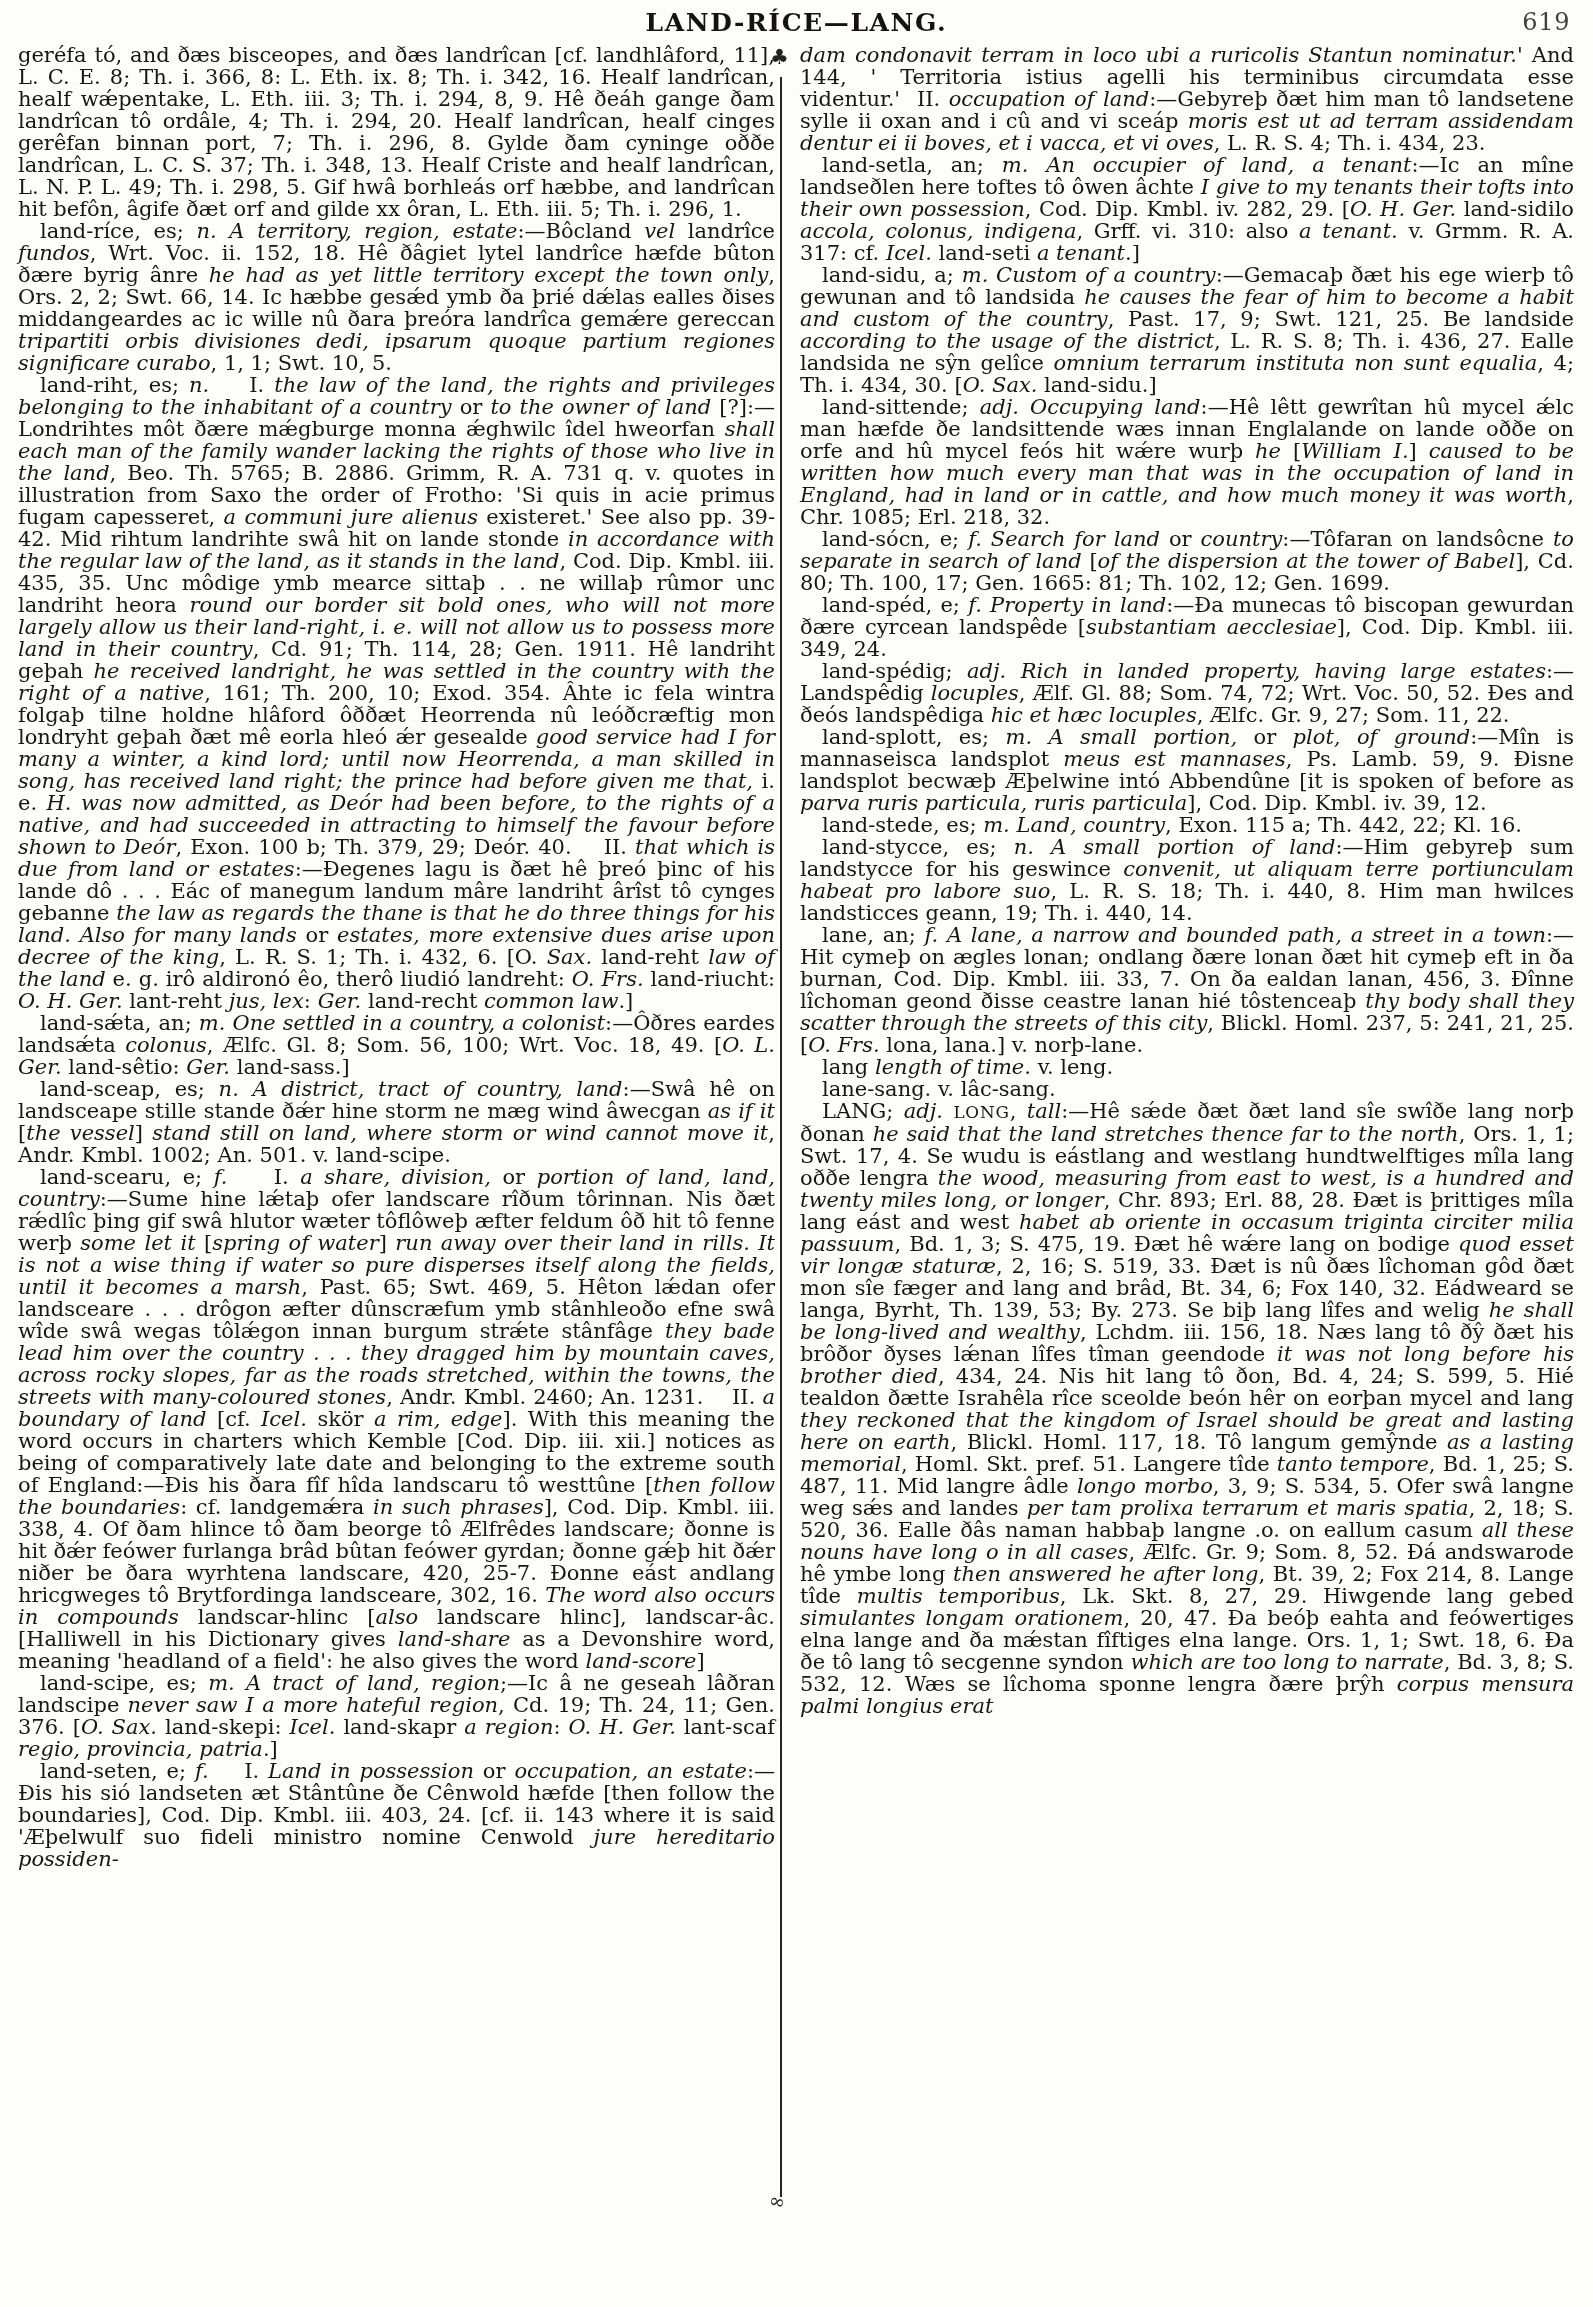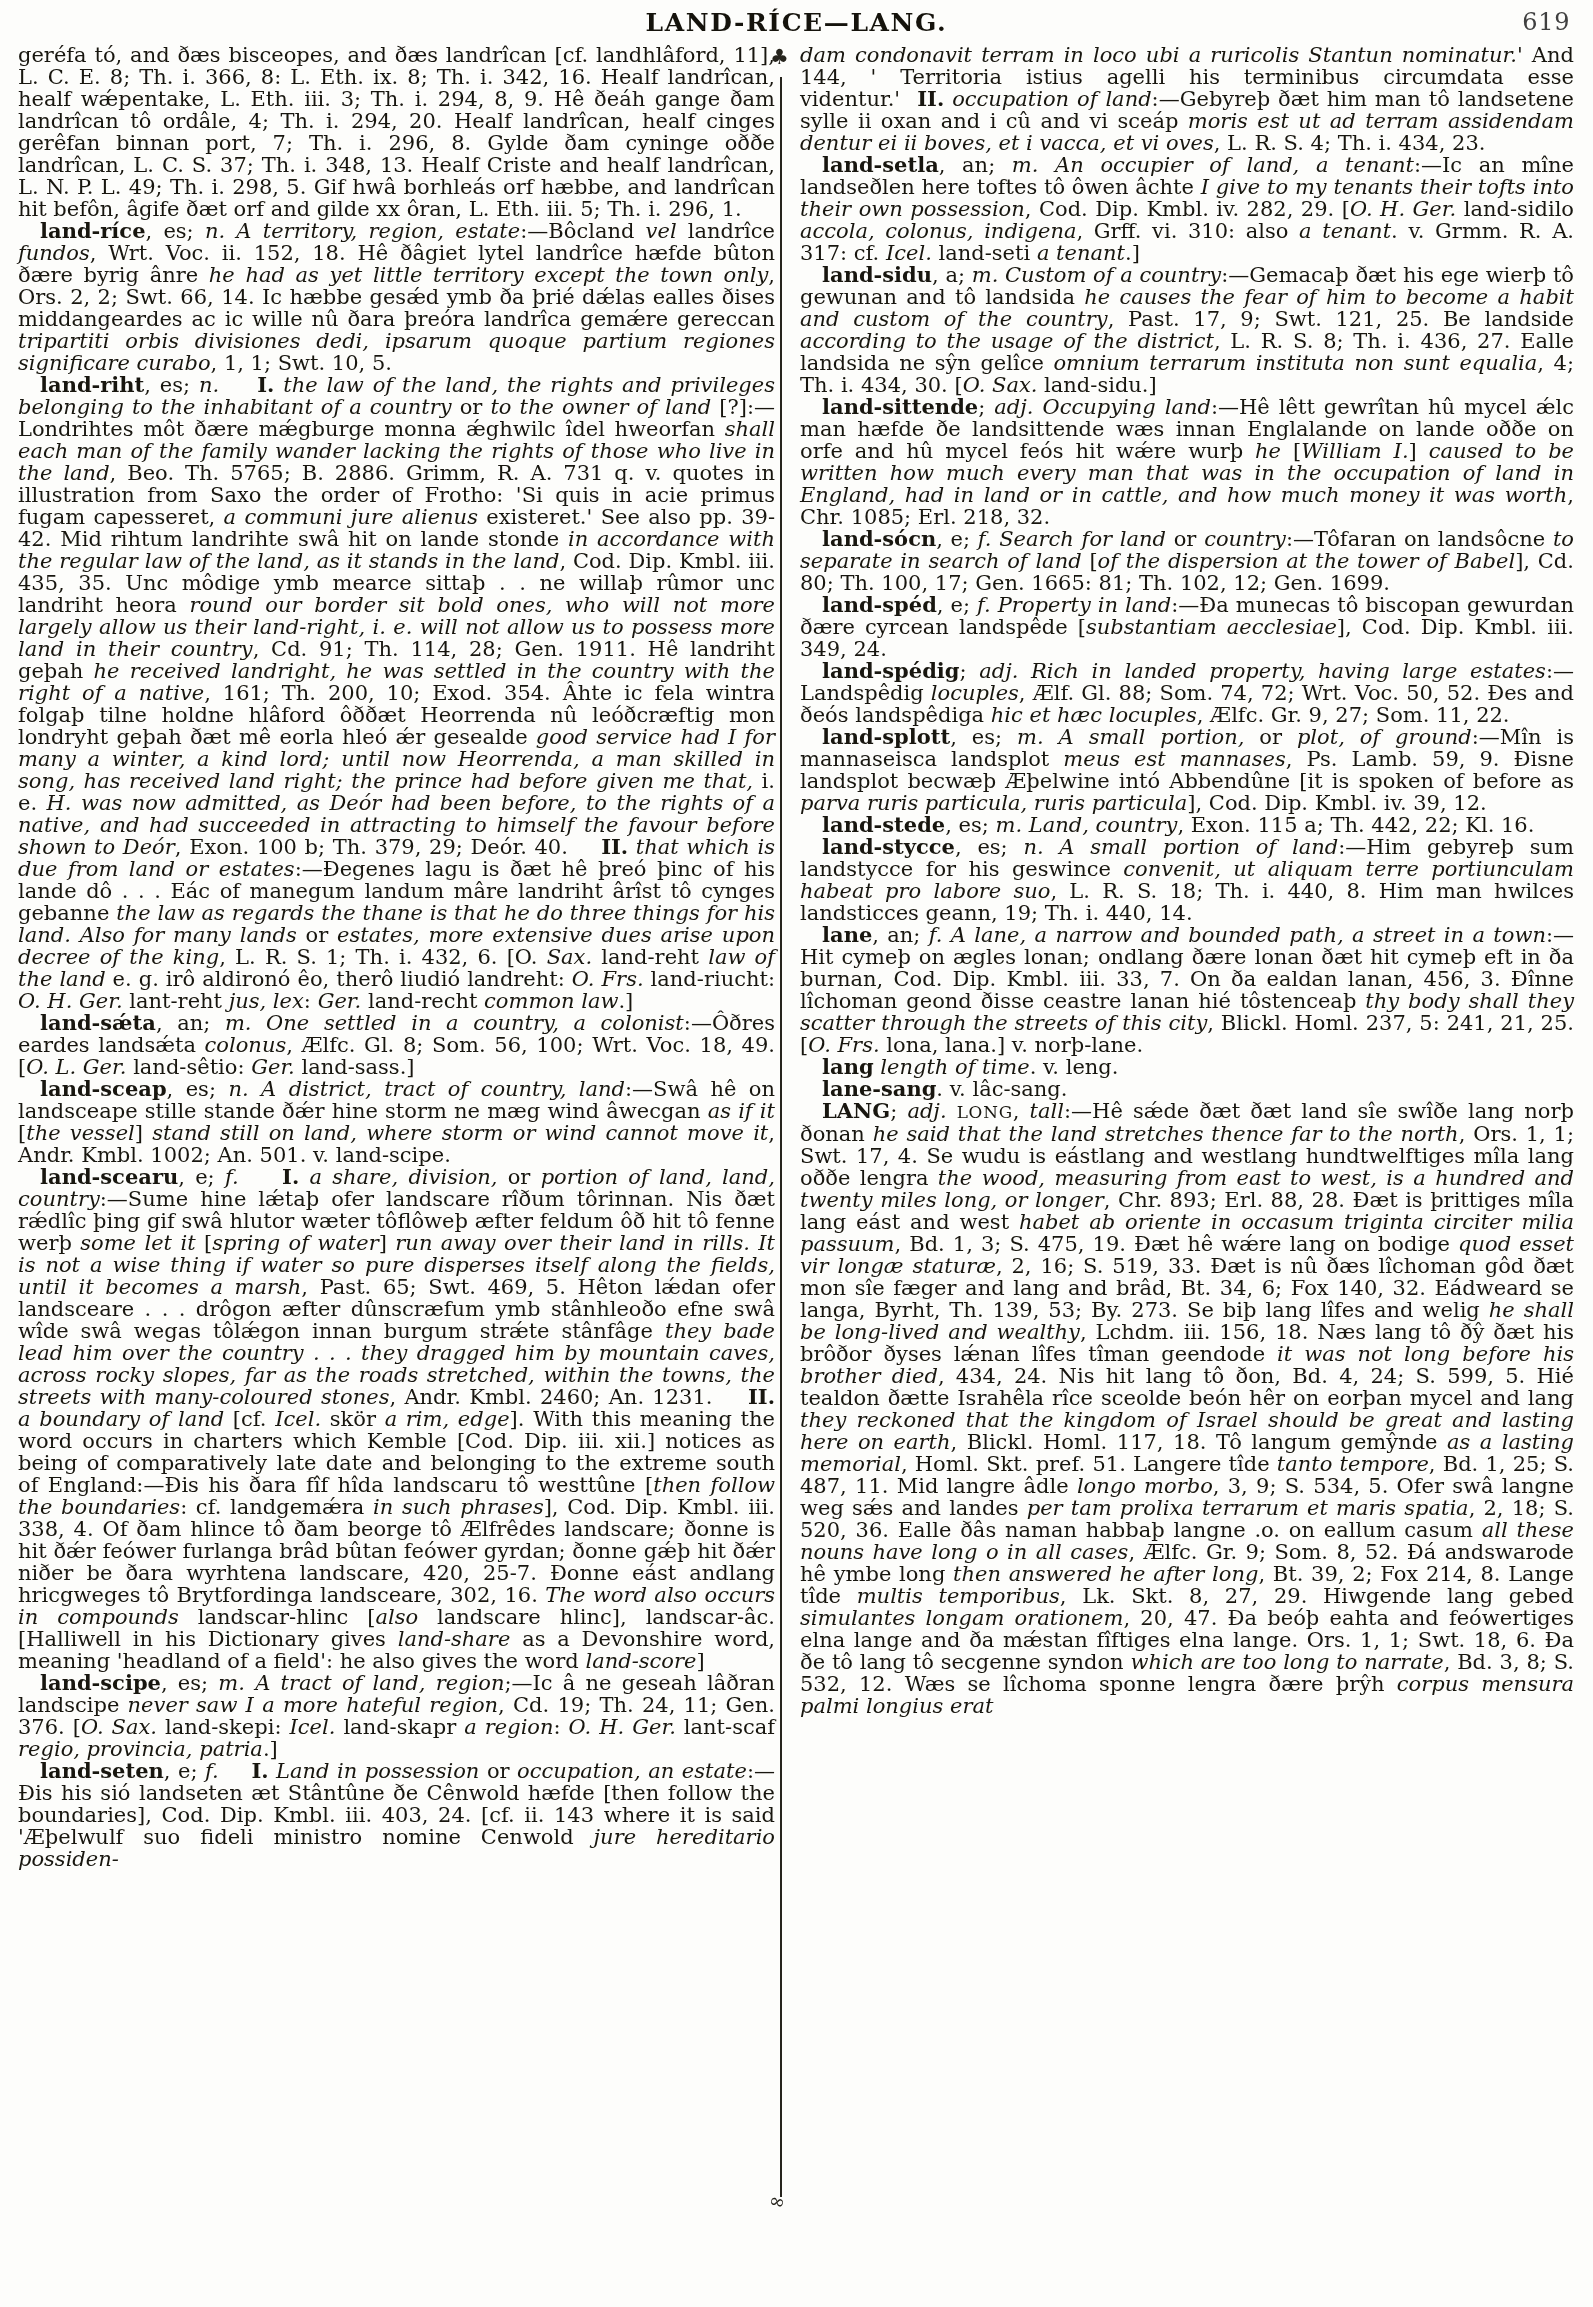--- a/index.html
+++ b/index.html
@@ -38,21 +38,21 @@
   .printer-mark{
     position:absolute;
     color:#26241d;
     font-size:21px;line-height:21px;
   }
   .mark-top{left:770px;top:47px;}
   .mark-bottom{left:769px;top:2191px;font-size:19.4px;transform:rotate(14deg);}
   p.para{margin:0;padding:0;text-align:justify;}
   p.entry{text-indent:1.05em;}
   p.cont{text-indent:0;}
-  .seg-b{font-weight:bold;}
+  .seg-b{font-weight:normal;}
   .seg-i{font-style:italic;}
   .seg-sc{font-size:0.8em;letter-spacing:0.8px;}
 </style>
 </head>
 <body>
 
 <div class="page">
   <div class="running-head">
     <div class="head-title">LAND-RÍCE—LANG.</div>
     <div class="head-pagenum">619</div>

